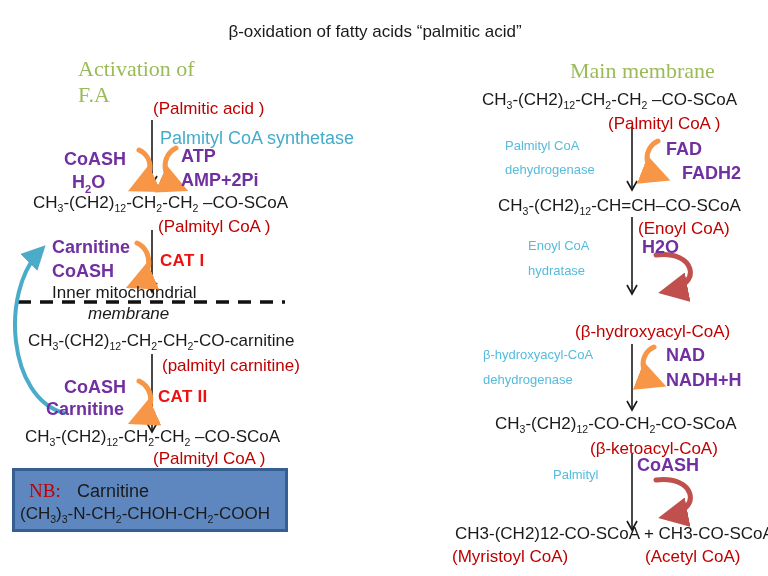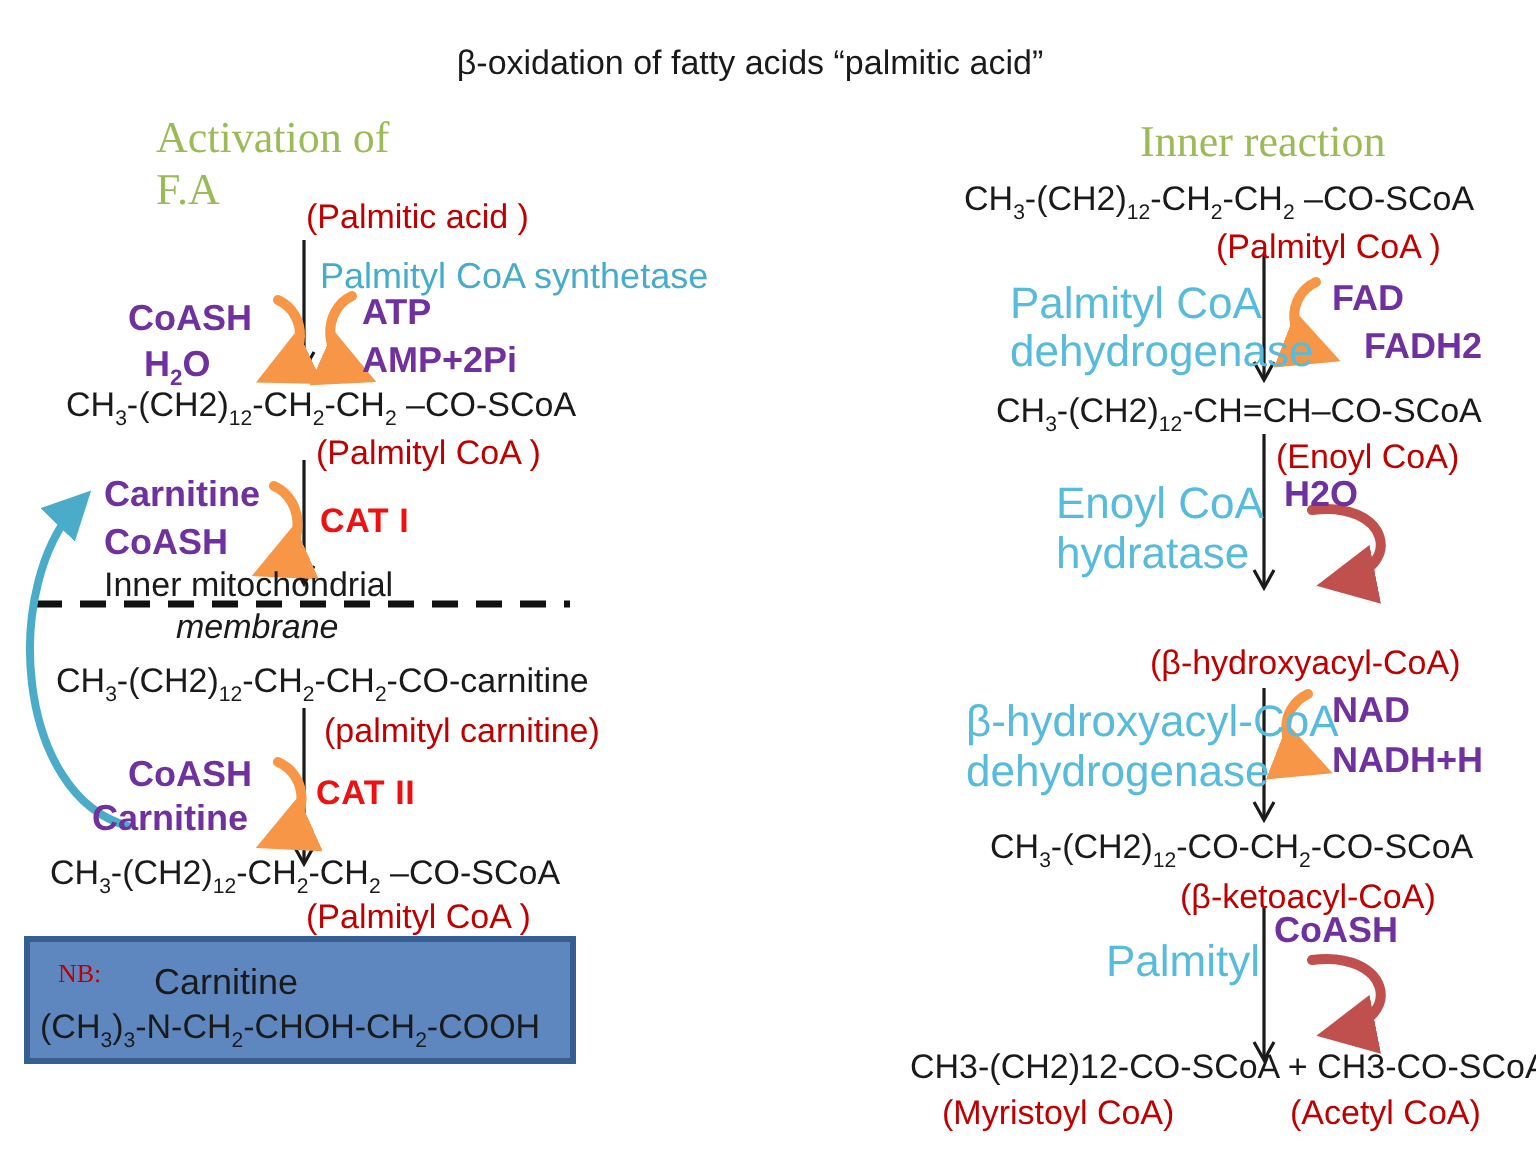--- a/index.html
+++ b/index.html
@@ -4,27 +4,27 @@
 <style>
   html,body{margin:0;padding:0;background:#fff;}
   #canvas{position:relative;width:768px;height:576px;background:#fff;overflow:hidden;
           font-family:"Liberation Sans","DejaVu Sans",sans-serif;border-radius:12px;}
   .t{position:absolute;white-space:nowrap;z-index:2;color:#1a1a1a;font-size:17px;line-height:1.15;}
   .t sub{font-size:0.62em;}
   .red{color:#c00000;}
   .bred{color:#ee1111;font-weight:800;letter-spacing:.3px;}
   .purple{color:#7030a0;font-weight:700;font-size:18px;}
   .tealL{color:#45acca;font-size:18px;}
-  .tealR{color:#56bbdc;font-size:22px;}
+  .tealR{color:#56bbdc;font-size:13px;}
   .green{color:#9bbb59;font-family:"Liberation Serif","DejaVu Serif",serif;font-size:22px;z-index:1;}
   .mem{font-size:17px;}
   .title{font-size:17px;text-align:center;width:430px;}
   #nbbox{position:absolute;left:12px;top:468px;width:276px;height:64px;background:#5e87c0;
          border:3px solid #365f91;z-index:1;box-sizing:border-box;}
-  .nbl{font-family:"Liberation Serif","DejaVu Serif",serif;font-size:13px;color:#c00000;}
+  .nbl{font-family:"Liberation Serif","DejaVu Serif",serif;font-size:19px;color:#c00000;}
   svg.overlay{position:absolute;left:0;top:0;z-index:0;}
   .vline{stroke:#1a1a1a;stroke-width:1.6;fill:none;}
   .vhead{stroke:#1a1a1a;stroke-width:1.6;fill:none;}
   .dash{stroke:#111;stroke-width:3.5;fill:none;stroke-dasharray:13 9;}
   .oarr{stroke:#f79646;stroke-width:5;fill:none;stroke-linecap:round;}
   .rarr{stroke:#c0504d;stroke-width:5;fill:none;stroke-linecap:round;}
   .tarr{stroke:#4bacca;stroke-width:4;fill:none;stroke-linecap:round;}
 </style>
 </head>
 <body>
@@ -107,21 +107,21 @@
 
   <div class="t" style="left:25px;top:427px;">CH<sub>3</sub>-(CH2)<sub>12</sub>-CH<sub>2</sub>-CH<sub>2</sub> –CO-SCoA</div>
   <div class="t red" style="left:153px;top:449px;">(Palmityl CoA )</div>
 
   <div id="nbbox">
     <span class="t nbl" style="left:14px;top:9px;">NB:</span>
     <span class="t" style="left:62px;top:10px;font-size:18px;">Carnitine</span>
     <span class="t" style="left:5px;top:33px;">(CH<sub>3</sub>)<sub>3</sub>-N-CH<sub>2</sub>-CHOH-CH<sub>2</sub>-COOH</span>
   </div>
 
-  <div class="t green" style="left:570px;top:58px;">Inner reaction</div>
+  <div class="t green" style="left:570px;top:58px;">Main membrane</div>
 
   <div class="t" style="left:482px;top:90px;">CH<sub>3</sub>-(CH2)<sub>12</sub>-CH<sub>2</sub>-CH<sub>2</sub> –CO-SCoA</div>
   <div class="t red" style="left:608px;top:114px;">(Palmityl CoA )</div>
 
   <div class="t tealR" style="left:505px;top:139px;">Palmityl CoA</div>
   <div class="t tealR" style="left:505px;top:163px;">dehydrogenase</div>
   <div class="t purple" style="left:666px;top:139px;">FAD</div>
   <div class="t purple" style="left:682px;top:163px;">FADH2</div>
 
   <div class="t" style="left:498px;top:196px;">CH<sub>3</sub>-(CH2)<sub>12</sub>-CH=CH–CO-SCoA</div>
@@ -138,16 +138,16 @@
   <div class="t purple" style="left:666px;top:345px;">NAD</div>
   <div class="t purple" style="left:666px;top:370px;">NADH+H</div>
 
   <div class="t" style="left:495px;top:414px;">CH<sub>3</sub>-(CH2)<sub>12</sub>-CO-CH<sub>2</sub>-CO-SCoA</div>
   <div class="t red" style="left:590px;top:439px;">(β-ketoacyl-CoA)</div>
 
   <div class="t purple" style="left:637px;top:455px;">CoASH</div>
   <div class="t tealR" style="left:553px;top:468px;">Palmityl</div>
 
   <div class="t" style="left:455px;top:524px;">CH3-(CH2)12-CO-SCoA + CH3-CO-SCoA</div>
-  <div class="t red" style="left:452px;top:547px;margin-left:19px;">(Myristoyl CoA)</div>
+  <div class="t red" style="left:452px;top:547px;">(Myristoyl CoA)</div>
   <div class="t red" style="left:645px;top:547px;">(Acetyl CoA)</div>
 
 </div>
 
 </body></html>

